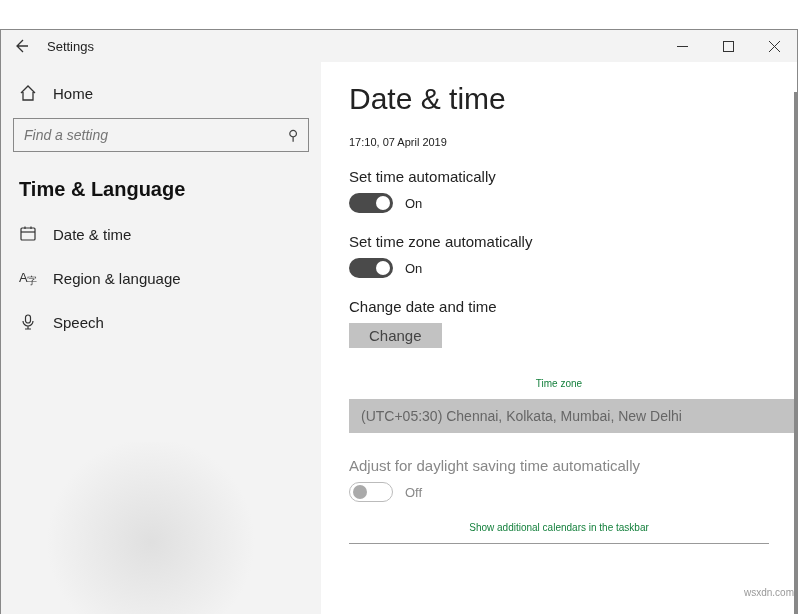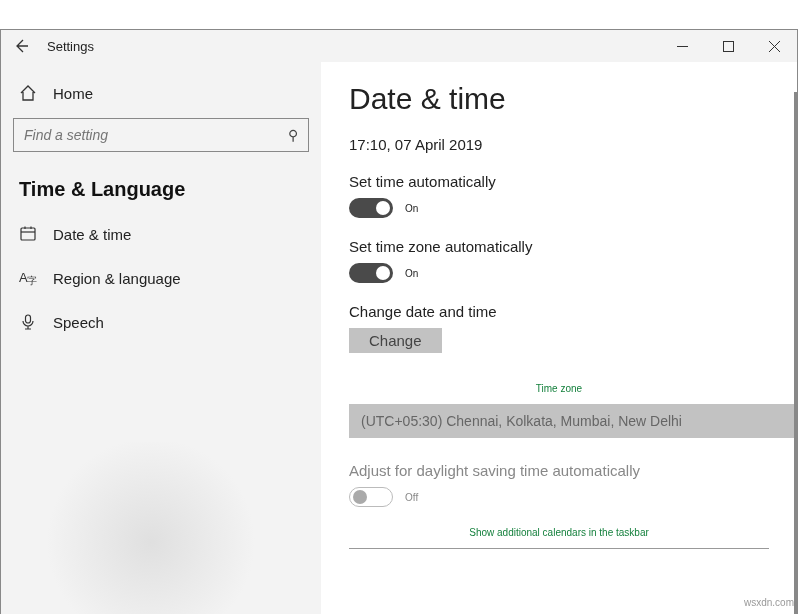--- a/index.html
+++ b/index.html
@@ -20,39 +20,39 @@
     .searchbox input { flex:1; border:none; outline:none; background:transparent; font-size:14px; color:#666; font-style: italic; }
     .searchbox .sicon { font-size:14px; color:#444; font-style: normal; transform: scaleX(-1);}
     .category { font-size: 20px; font-weight: 600; padding: 8px 6px 14px 6px; color:#111; }
     .navitem { display:flex; align-items:center; gap:16px; padding: 10px 6px 10px 6px; font-size:15px; color:#222; margin-bottom:6px; }
     .navitem .nicon { width:18px; height:18px; display:flex; align-items:center; justify-content:center; }
     .content { flex:1; padding: 20px 28px 0 28px; overflow-y:auto; position:relative; }
     .content::-webkit-scrollbar { width:4px;}
     .content::-webkit-scrollbar-thumb { background:#888;}
     .h1 { font-size: 30px; font-weight: 400; color:#222; margin-bottom: 20px; }
     .h2 { font-size: 20px; font-weight: 400; color:#222; margin-bottom: 12px; }
-    .dt { font-size: 15px; color:#222; margin-bottom: 20px; }
+    .dt { font-size: 11px; color:#222; margin-bottom: 20px; }
     .label { font-size: 15px; color:#222; margin-bottom: 8px; }
     .label.disabled { color:#888; }
     .toggleRow { display:flex; align-items:center; gap:12px; margin-bottom: 20px; }
     .toggle { width:44px; height:20px; border-radius:10px; position:relative; }
     .toggle.on { background:#4a4a4a; }
     .toggle.on::after { content:""; position:absolute; right:3px; top:3px; width:14px; height:14px; border-radius:50%; background:#fff; }
     .toggle.off { background:#fff; border:1px solid #888; }
     .toggle.off::after { content:""; position:absolute; left:3px; top:2px; width:14px; height:14px; border-radius:50%; background:#444; }
     .toggle.disabled.off { border-color:#bbb; }
     .toggle.disabled.off::after { background:#aaa; }
-    .toggleState { font-size:10px; color:#222; }
+    .toggleState { font-size:13px; color:#222; }
     .toggleState.disabled { color:#888; }
     .btn { display:inline-block; background:#c2c2c2; border:none; padding: 4px 20px; font-size:15px; color:#444; margin-bottom: 26px; }
     .sectionLabel { font-size:10px; color:#15803d; margin-bottom:10px; margin-top:4px;text-align:center; }
     .select { width: 469px; height:34px; background:#c2c2c2; display:flex; align-items:center; padding:0 12px; color:#666; font-size:14px; justify-content:space-between; margin-bottom:24px; }
     .chev { font-size:12px; color:#666;}
     .scrollhint { position:absolute; right:0; top:30px; bottom:10px; width:3px; background:#888;}
-    .watermark { position:absolute; right:6px; bottom:6px; font-size:10px; color:#999; }
+    .watermark { position:absolute; right:6px; bottom:16px; font-size:10px; color:#999; }
     .divider-top { border-top: 1px solid #999; padding-top: 8px;}
   </style>
 </head>
 <body>
 
 <div class="window">
   <div class="titlebar">
     <div class="back">
       <svg width="16" height="16" viewBox="0 0 16 16">
           <path d="M10 2 L4 8 L10 14 M4 8 H15" stroke="#333" stroke-width="1.3" fill="none"></path>

